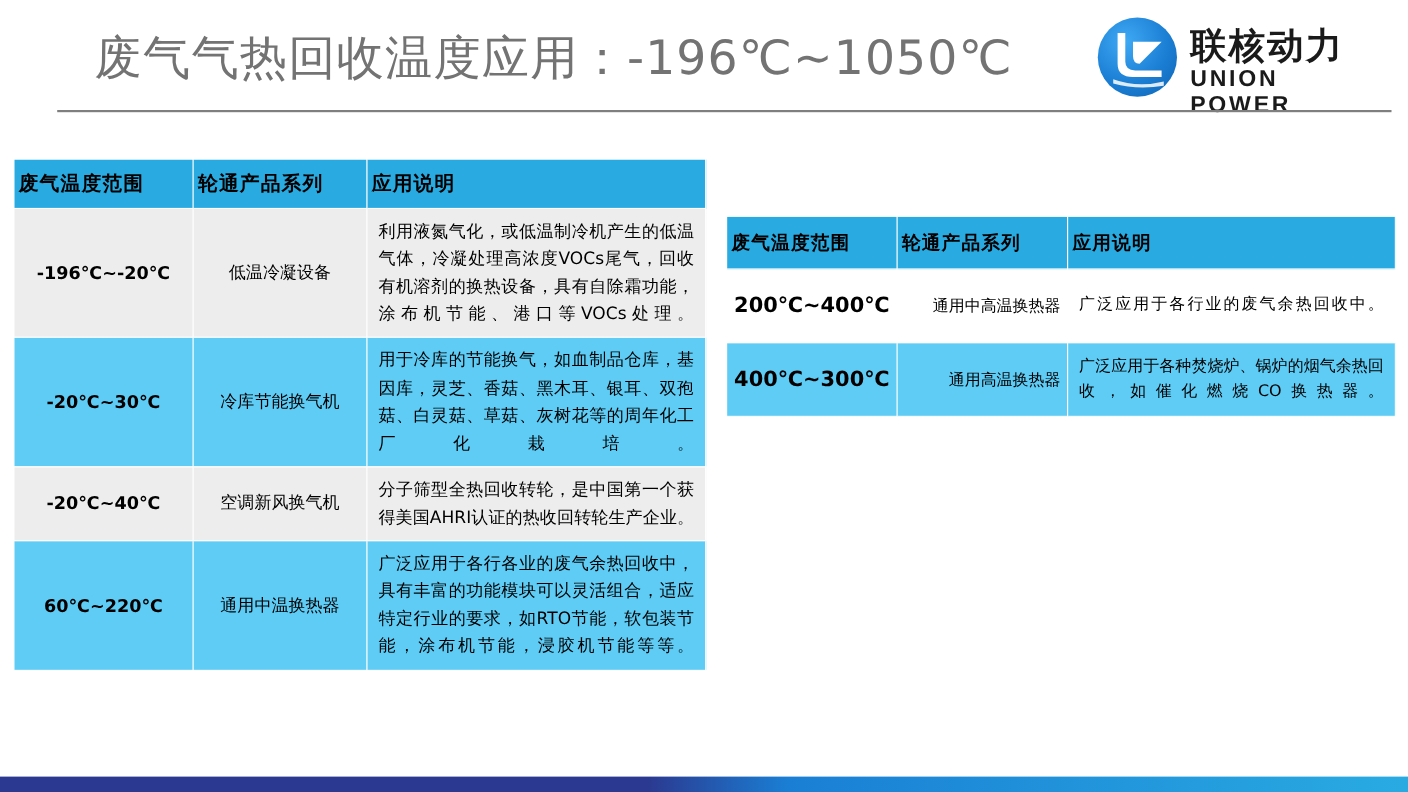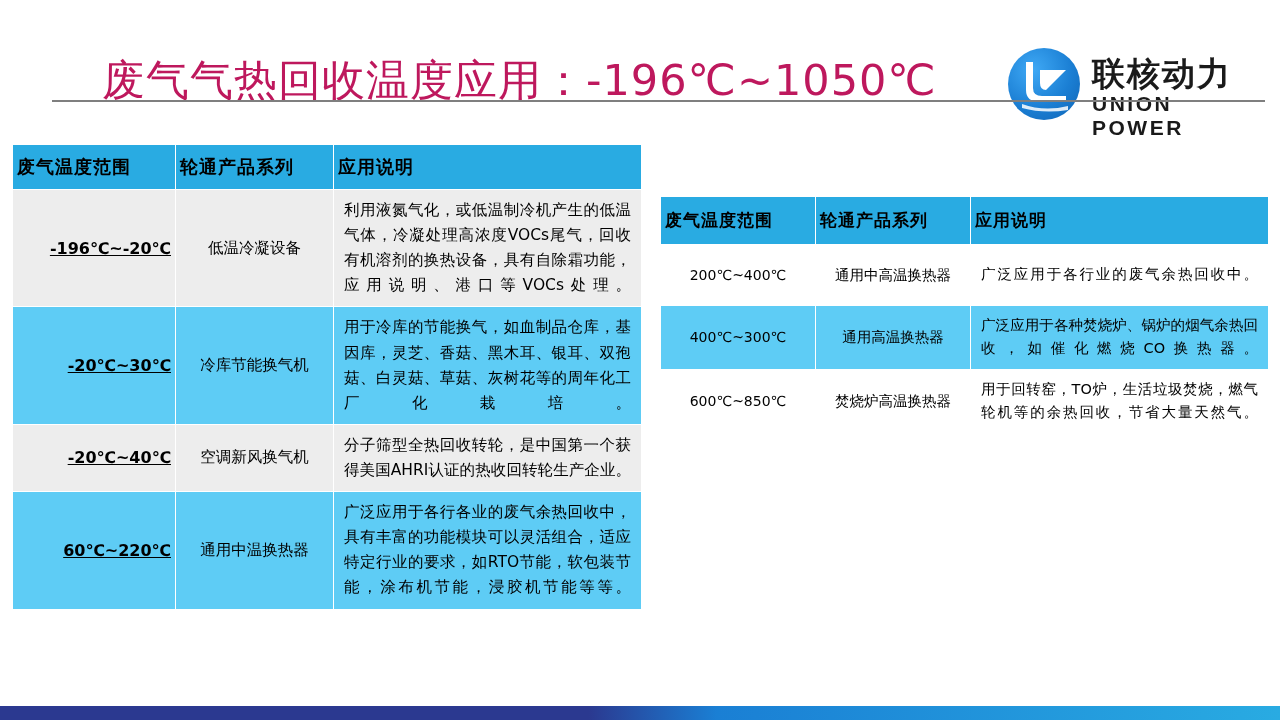--- a/index.html
+++ b/index.html
@@ -18,47 +18,45 @@
   
   .header {
     position: absolute;
     left: 0;
     top: 0;
     width: 1280px;
     height: 104px;
   }
   .page-title {
     position: absolute;
-    left: 102px;
+    left: 86px;
     top: 24px;
     font-size: 43px;
-    color: #be185d;
+    color: #737373;
     letter-spacing: 1px;
     white-space: nowrap;
     font-family: "DejaVu Sans", "Liberation Sans", sans-serif;
     font-weight: 400;
-    margin-top: 28px;
   }
   .header-rule {
     position: absolute;
     left: 52px;
     top: 100px;
     width: 1213px;
     height: 2px;
     background: #7f7f7f;
   }
 
   
   .logo-wrap {
     position: absolute;
-    right: 12px;
+    right: 22px;
     top: 14px;
     width: 260px;
     height: 78px;
-    margin-top: 32px;
   }
   .logo-mark {
     position: absolute;
     left: 0;
     top: 2px;
     width: 72px;
     height: 72px;
     border-radius: 50%;
     background: radial-gradient(circle at 35% 30%, #3fa9f5 0%, #1b7fd4 55%, #0e63b4 100%);
     overflow: hidden;
@@ -116,26 +114,25 @@
   #table-left {
     left: 12px;
     top: 144px;
     width: 629px;
   }
   #table-left col.c1 { width: 163px; }
   #table-left col.c2 { width: 158px; }
   #table-left col.c3 { width: 308px; }
 
   #table-left td.range {
-    text-align: right;
+    text-align: center;
     font-size: 16px;
     font-weight: bold;
     color: #000;
     padding: 2px 4px;
-    text-decoration: underline;
   }
   #table-left td.series {
     text-align: center;
     font-size: 15.5px;
     color: #000000;
     padding: 6px 6px;
   }
   #table-left td.desc {
     text-align: justify;
     text-align-last: justify;
@@ -152,27 +149,27 @@
     width: 608px;
   }
   #table-right col.c1 { width: 155px; }
   #table-right col.c2 { width: 155px; }
   #table-right col.c3 { width: 298px; }
 
   #table-right thead th { font-size: 17px; padding: 12px 4px; }
 
   #table-right td.range {
     text-align: center;
-    font-size: 14px;
-    font-weight: normal;
+    font-size: 19px;
+    font-weight: bold;
     color: #000;
     padding: 22px 4px;
   }
   #table-right td.series {
-    text-align: center;
+    text-align: right;
     font-size: 14.5px;
     color: #000;
     padding: 6px 6px;
     font-family: Liberation Serif, serif;
   }
   #table-right td.desc {
     text-align: justify;
     text-align-last: justify;
     font-size: 14.5px;
     color: #000;
@@ -233,21 +230,21 @@
     <tr>
       <th>废气温度范围</th>
       <th>轮通产品系列</th>
       <th>应用说明</th>
     </tr>
   </thead>
   <tbody>
     <tr class="row-alt-grey">
       <td class="range">-196℃~-20℃</td>
       <td class="series">低温冷凝设备</td>
-      <td class="desc">利用液氮气化，或低温制冷机产生的低温气体，冷凝处理高浓度VOCs尾气，回收有机溶剂的换热设备，具有自除霜功能，应用说明、港口等VOCs处理。</td>
+      <td class="desc">利用液氮气化，或低温制冷机产生的低温气体，冷凝处理高浓度VOCs尾气，回收有机溶剂的换热设备，具有自除霜功能，涂布机节能、港口等VOCs处理。</td>
     </tr>
     <tr class="row-alt-blue">
       <td class="range">-20℃~30℃</td>
       <td class="series">冷库节能换气机</td>
       <td class="desc">用于冷库的节能换气，如血制品仓库，基因库，灵芝、香菇、黑木耳、银耳、双孢菇、白灵菇、草菇、灰树花等的周年化工厂化栽培。</td>
     </tr>
     <tr class="row-alt-grey">
       <td class="range">-20℃~40℃</td>
       <td class="series">空调新风换气机</td>
       <td class="desc">分子筛型全热回收转轮，是中国第一个获得美国AHRI认证的热收回转轮生产企业。</td>
@@ -277,22 +274,17 @@
     <tr class="row-alt-white">
       <td class="range">200℃~400℃</td>
       <td class="series">通用中高温换热器</td>
       <td class="desc">广泛应用于各行业的废气余热回收中。</td>
     </tr>
     <tr class="row-alt-blue">
       <td class="range">400℃~300℃</td>
       <td class="series">通用高温换热器</td>
       <td class="desc">广泛应用于各种焚烧炉、锅炉的烟气余热回收，如催化燃烧CO换热器。</td>
     </tr>
-    <tr class="row-alt-white">
-      <td class="range">600℃~850℃</td>
-      <td class="series">焚烧炉高温换热器</td>
-      <td class="desc">用于回转窑，TO炉，生活垃圾焚烧，燃气轮机等的余热回收，节省大量天然气。</td>
-    </tr>
   </tbody>
 </table>
 
 <div class="footer-pad"></div>
 <div class="footer-strip"></div>
 
 </body></html>

